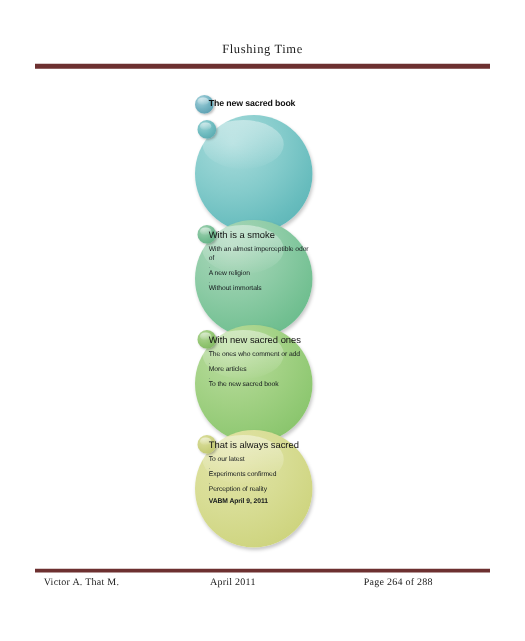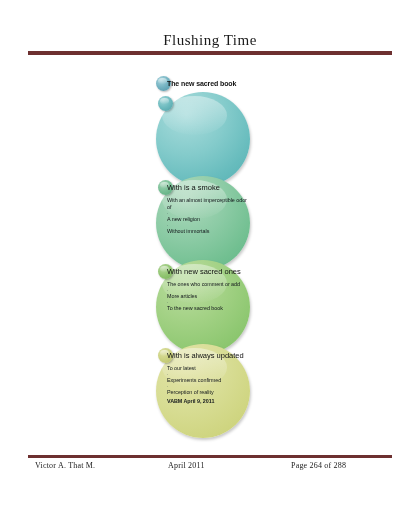--- a/index.html
+++ b/index.html
@@ -27,21 +27,21 @@
   
   .header {
     position: absolute;
     left: 28px;
     top: 34px;
     width: 364px;
     text-align: center;
   }
   .header-title {
     font-family: "Liberation Serif", serif;
-    font-size: 15px;
+    font-size: 10px;
     color: #1a1a1a;
     letter-spacing: 0.5px;
     line-height: 12px;
   }
   .rule-top {
     position: absolute;
     left: 28px;
     top: 51px;
     width: 364px;
     height: 4px;
@@ -280,21 +280,21 @@
       <div class="b-line">To the new sacred book</div>
     </div>
 
     <div class="bubble" id="bubble4">
       <div class="bubble-gloss"></div>
     </div>
     <div class="tab" id="bubble4-tab">
       <div class="tab-gloss"></div>
     </div>
     <div class="bubble-text" id="bubble4-text">
-      <div class="b-head">With is always updated</div>
+      <div class="b-head">That is always sacred</div>
       <div style="height:4px"></div>
       <div class="b-line">To our latest</div>
       <div class="b-dot">·</div>
       <div class="b-line">Experiments confirmed</div>
       <div class="b-dot">·</div>
       <div class="b-line">Perception of reality</div>
       <div class="b-line" style="font-weight:bold;margin-top:2px;">VABM April 9, 2011</div>
     </div>
 
   </div>

